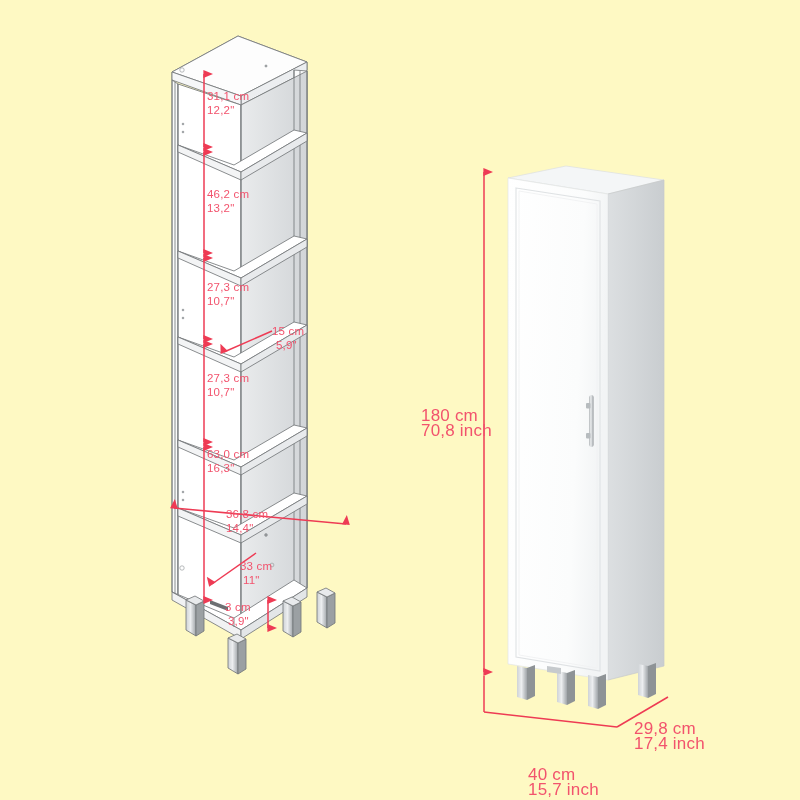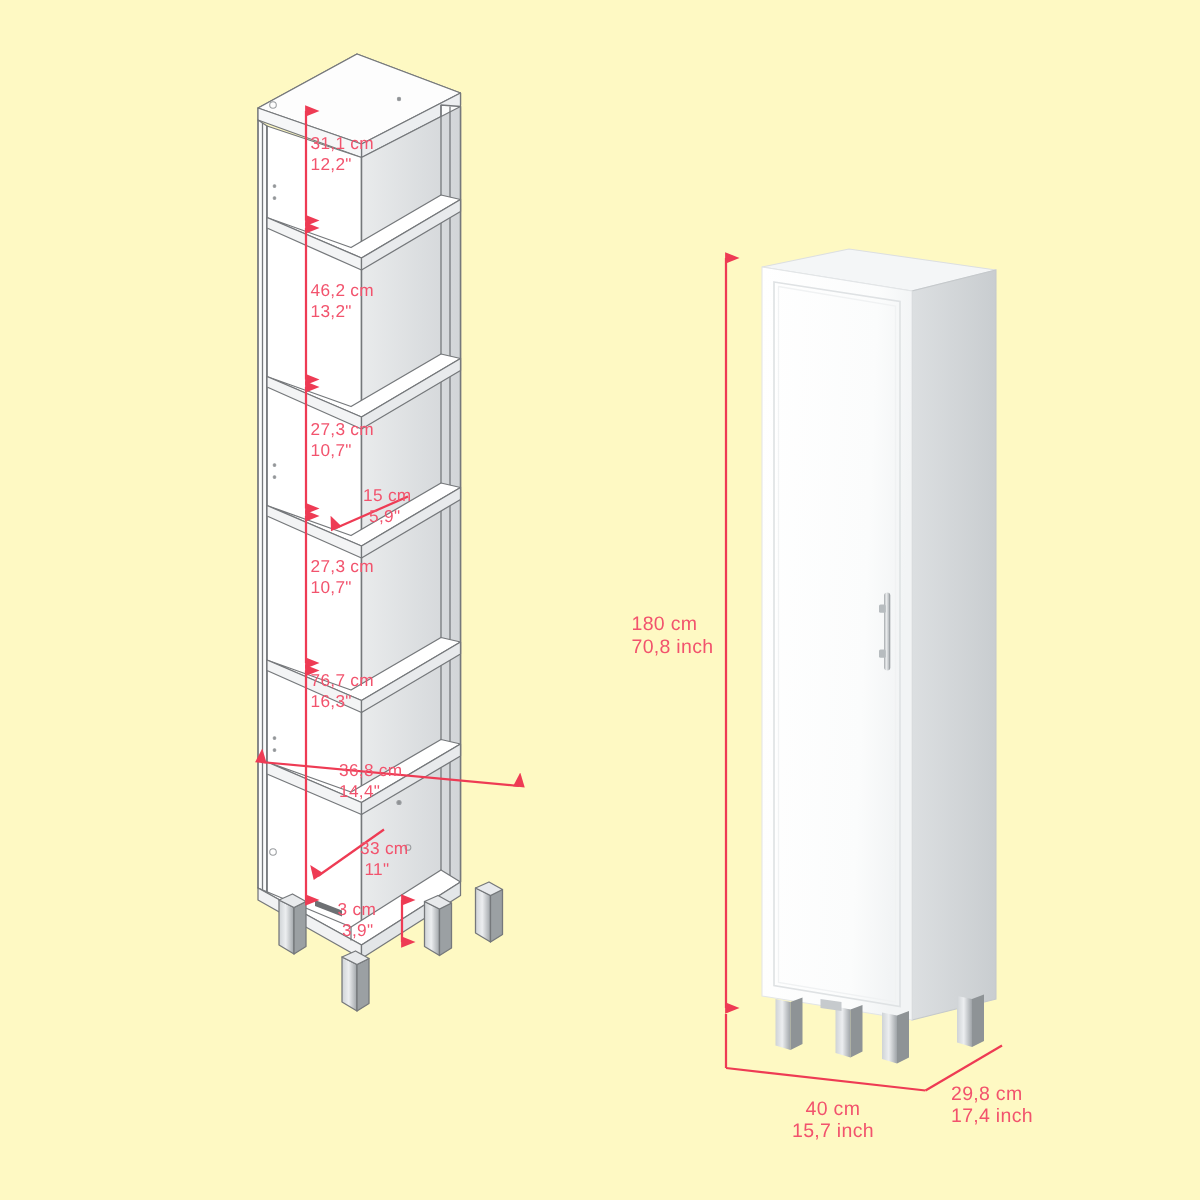--- a/index.html
+++ b/index.html
@@ -24,21 +24,21 @@
   .dim-label {
     position: absolute;
     color: #f2536d;
     font-size: 11.5px;
     line-height: 13.5px;
     letter-spacing: 0.2px;
     white-space: nowrap;
     pointer-events: none;
   }
   .dim-label.big {
-    font-size: 13px;
+    font-size: 17px;
     line-height: 15px;
   }
   .dim-label .l2 { display: block; }
 </style>
 </head>
 <body>
 
 <div id="stage">
 
   <svg class="layer" viewBox="0 0 800 800">
@@ -209,32 +209,32 @@
   <div class="dim-label" style="left:207px; top:188px;">
     <span>46,2 cm</span>
     <span class="l2">13,2"</span>
   </div>
 
   <div class="dim-label" style="left:207px; top:281px;">
     <span>27,3 cm</span>
     <span class="l2">10,7"</span>
   </div>
 
-  <div class="dim-label" style="left:242px; top:325px;">
+  <div class="dim-label" style="left:272px; top:325px;">
     <span>15 cm</span>
     <span class="l2" style="margin-left:4px;">5,9"</span>
   </div>
 
   <div class="dim-label" style="left:207px; top:372px;">
     <span>27,3 cm</span>
     <span class="l2">10,7"</span>
   </div>
 
   <div class="dim-label" style="left:207px; top:448px;">
-    <span>76,7 cm</span>
+    <span>63,0 cm</span>
     <span class="l2">16,3"</span>
   </div>
 
   <div class="dim-label" style="left:226px; top:508px;">
     <span>36,8 cm</span>
     <span class="l2">14,4"</span>
   </div>
 
   <div class="dim-label" style="left:240px; top:560px;">
     <span>33 cm</span>
@@ -289,21 +289,21 @@
       <line x1="484" y1="712" x2="617" y2="727"></line>
       <line x1="617" y1="727" x2="668" y2="697"></line>
     </g>
   </svg>
 
   <div class="dim-label big" style="left:421px; top:408px;">
     <span>180 cm</span>
     <span class="l2">70,8 inch</span>
   </div>
 
-  <div class="dim-label big" style="left:528px; top:731px;text-align:center;">
+  <div class="dim-label big" style="left:528px; top:767px;">
     <span>40 cm</span>
     <span class="l2">15,7 inch</span>
   </div>
 
   <div class="dim-label big" style="left:634px; top:721px;">
     <span>29,8 cm</span>
     <span class="l2">17,4 inch</span>
   </div>
 
 </div>

